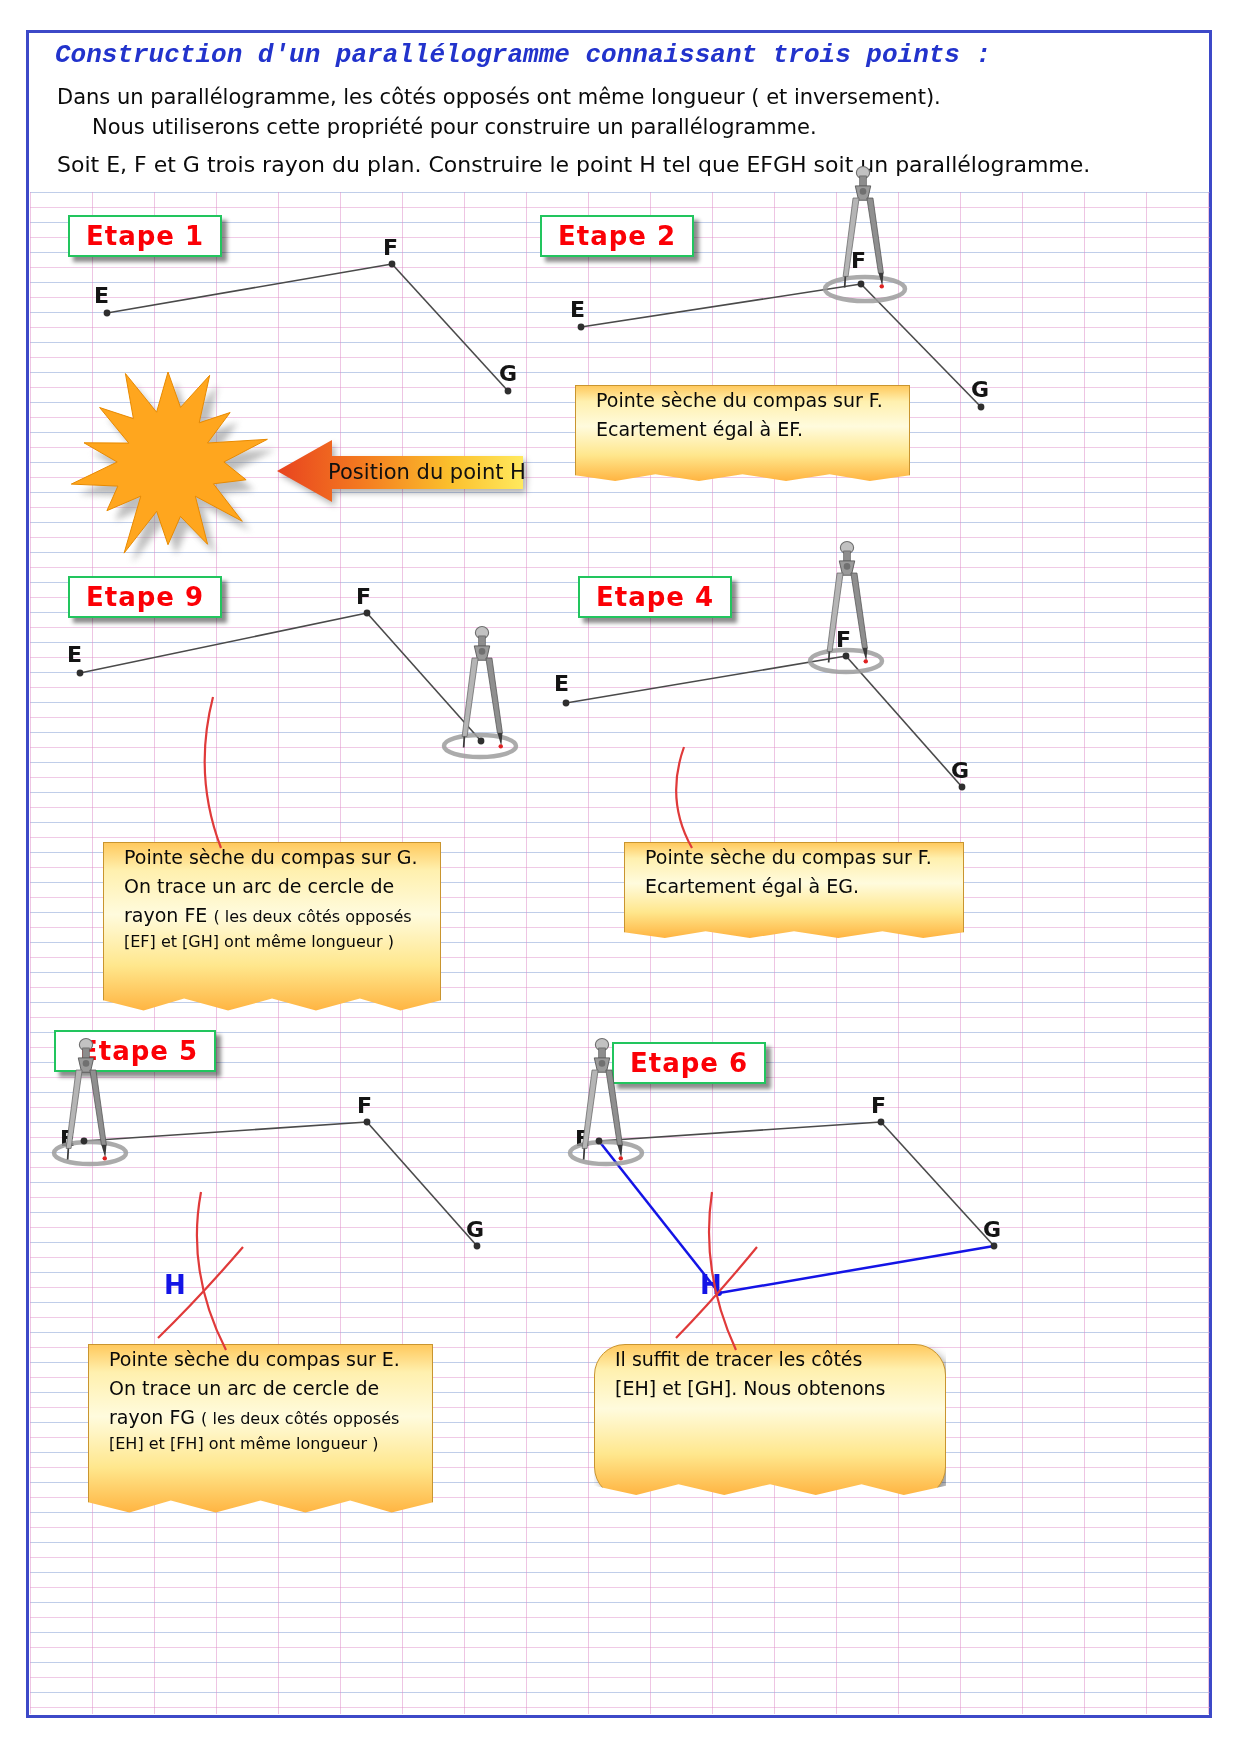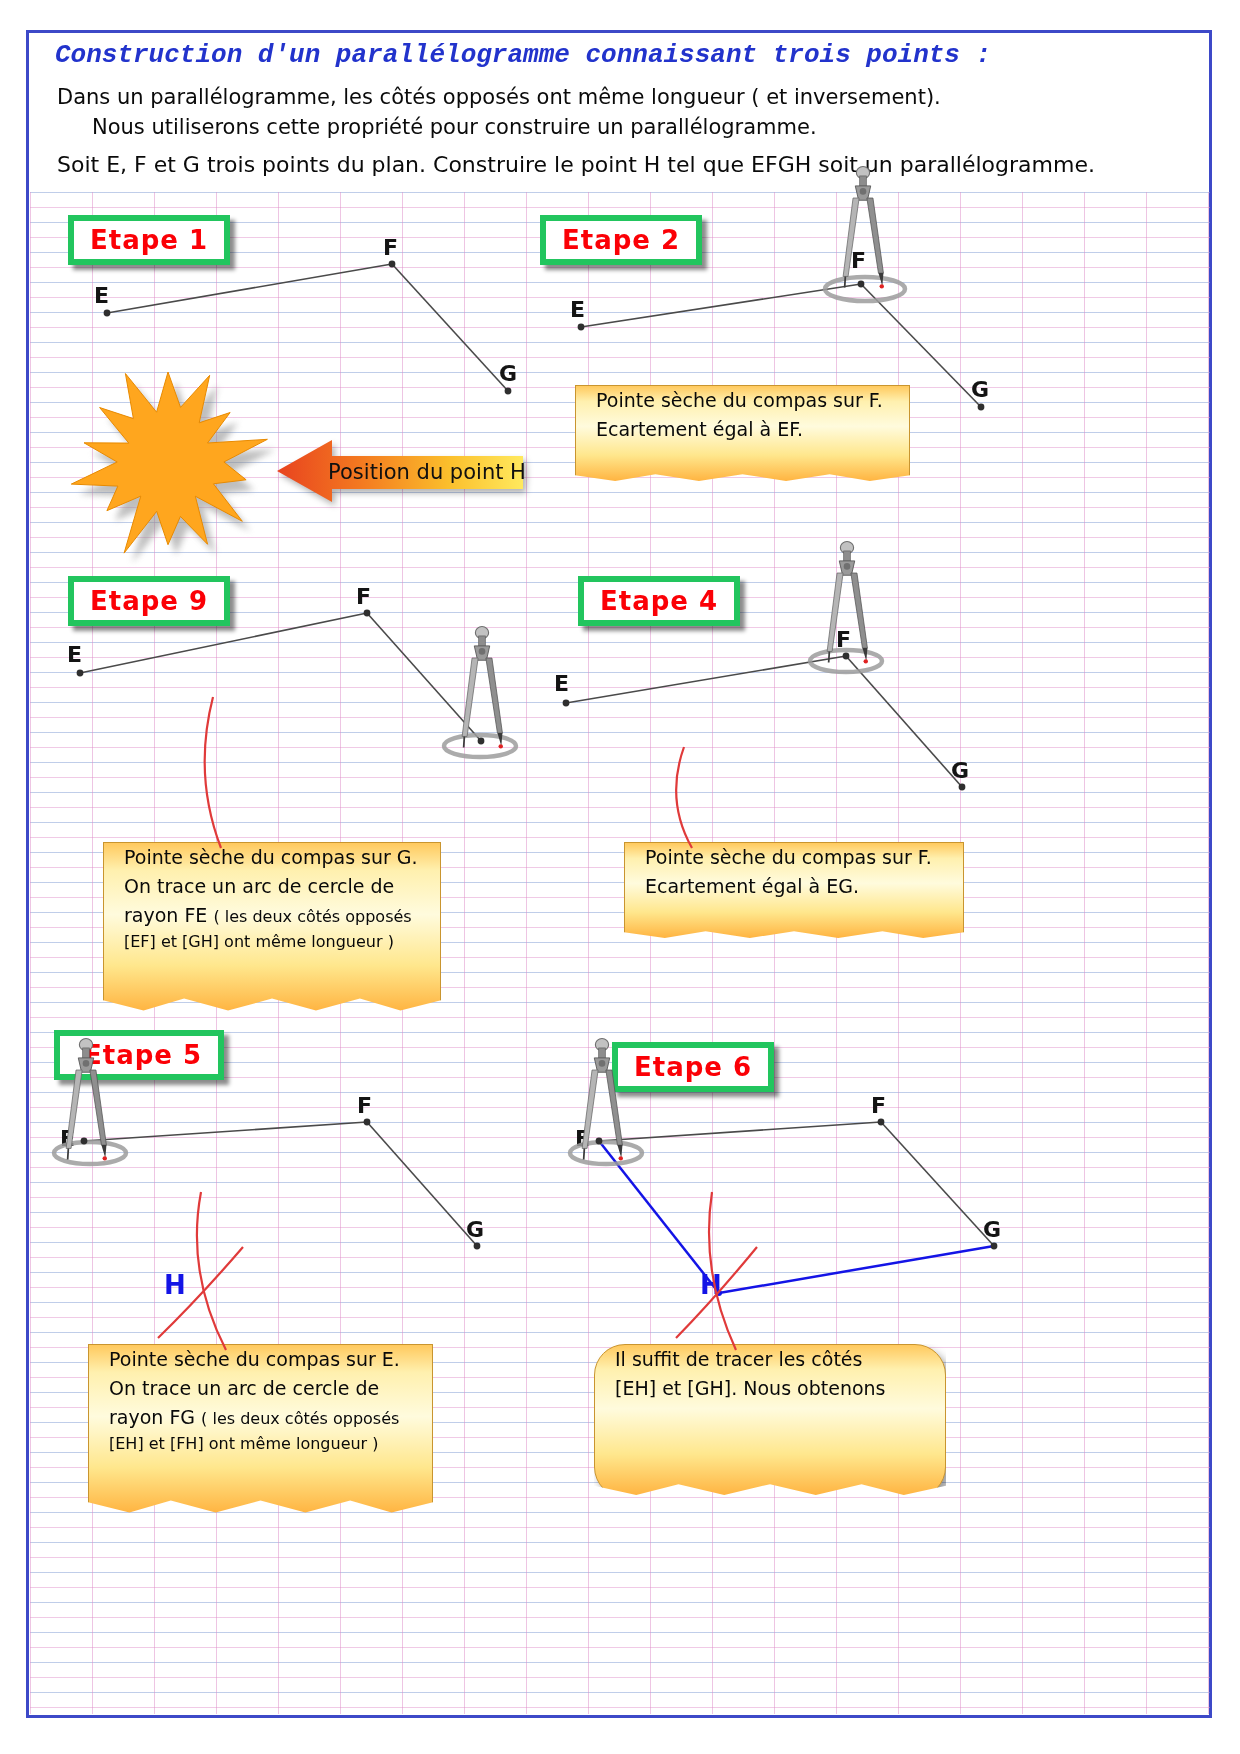--- a/index.html
+++ b/index.html
@@ -7,21 +7,21 @@
          font-family:"DejaVu Sans",sans-serif;color:#111;}
   .frame{position:absolute;left:26px;top:30px;width:1186px;height:1688px;border:3px solid #3d49c8;box-sizing:border-box;}
   .grid{position:absolute;left:30px;top:192px;width:1180px;height:1522px;
         background:
           repeating-linear-gradient(to right, rgba(221,140,200,0.50) 0 1px, transparent 1px 62px),
           repeating-linear-gradient(to bottom, rgba(140,165,215,0.55) 0 1px, transparent 1px 15px,
                                     rgba(226,150,205,0.50) 15px 16px, transparent 16px 30px);}
   .abs{position:absolute;white-space:nowrap;}
   .title{left:55px;top:40px;font-size:26px;font-family:Liberation Mono, monospace;font-style:italic;font-weight:bold;color:#2233cc;}
   .para{font-size:21px;color:#0a0a0a;}
-  .etape{position:absolute;background:#ffffff;border:6px solid #22c55e;box-shadow:5px 5px 4px rgba(0,0,0,0.45);
+  .etape{position:absolute;background:#ffffff;border:2px solid #22c55e;box-shadow:5px 5px 4px rgba(0,0,0,0.45);
          color:#fb0006;font-weight:bold;font-size:26px;padding:4px 16px;letter-spacing:1px;}
   .note{position:absolute;box-sizing:border-box;padding:0 18px 24px 20px;
         background:linear-gradient(180deg,#ffc95e 0%,#fff0ae 16%,#fffbdd 42%,#ffe78d 72%,#ffb23e 100%);
         border:1px solid #c9952f;
         clip-path:polygon(0 0,100% 0,100% 92%,88% 98%,76% 91%,63% 98%,50% 91%,37% 98%,24% 91%,12% 98%,0 92%);
         filter:drop-shadow(5px 6px 4px rgba(0,0,0,0.38));}
   .nline{font-size:19px;line-height:1.52;color:#090909;white-space:nowrap;}
   .small{font-size:16px;}
   .pl{position:absolute;font-size:22px;font-weight:bold;color:#141414;}
   .plH{position:absolute;font-size:26px;font-weight:bold;color:#1414e6;}
@@ -30,21 +30,21 @@
 </head>
 <body>
 
 <div class="sheet">
   <div class="frame"></div>
   <div class="grid"></div>
 
   <div class="abs title">Construction d'un parallélogramme connaissant trois points :</div>
   <div class="abs para" style="left:57px;top:85px;">Dans un parallélogramme, les côtés opposés ont même longueur ( et inversement).</div>
   <div class="abs para" style="left:57px;top:115px;margin-left:35px;">Nous utiliserons cette propriété pour construire un parallélogramme.</div>
-  <div class="abs para" style="left:57px;top:152px;font-size:22px;">Soit E, F et G trois points du plan. Construire le point H tel que EFGH soit un parallélogramme.</div>
+  <div class="abs para" style="left:57px;top:152px;font-size:22px;">Soit E, F et G trois rayon du plan. Construire le point H tel que EFGH soit un parallélogramme.</div>
 
   <div class="etape" style="left:68px;top:215px;">Etape 1</div>
   <div class="etape" style="left:540px;top:215px;">Etape 2</div>
   <div class="etape" style="left:68px;top:576px;">Etape 9</div>
   <div class="etape" style="left:578px;top:576px;">Etape 4</div>
   <div class="etape" style="left:54px;top:1030px;padding-left:24px;">Etape 5</div>
   <div class="etape" style="left:612px;top:1042px;">Etape 6</div>
 
   <div class="note" style="left:575px;top:385px;width:335px;height:98px;">
     <div class="nline">Pointe sèche du compas sur F.</div>

